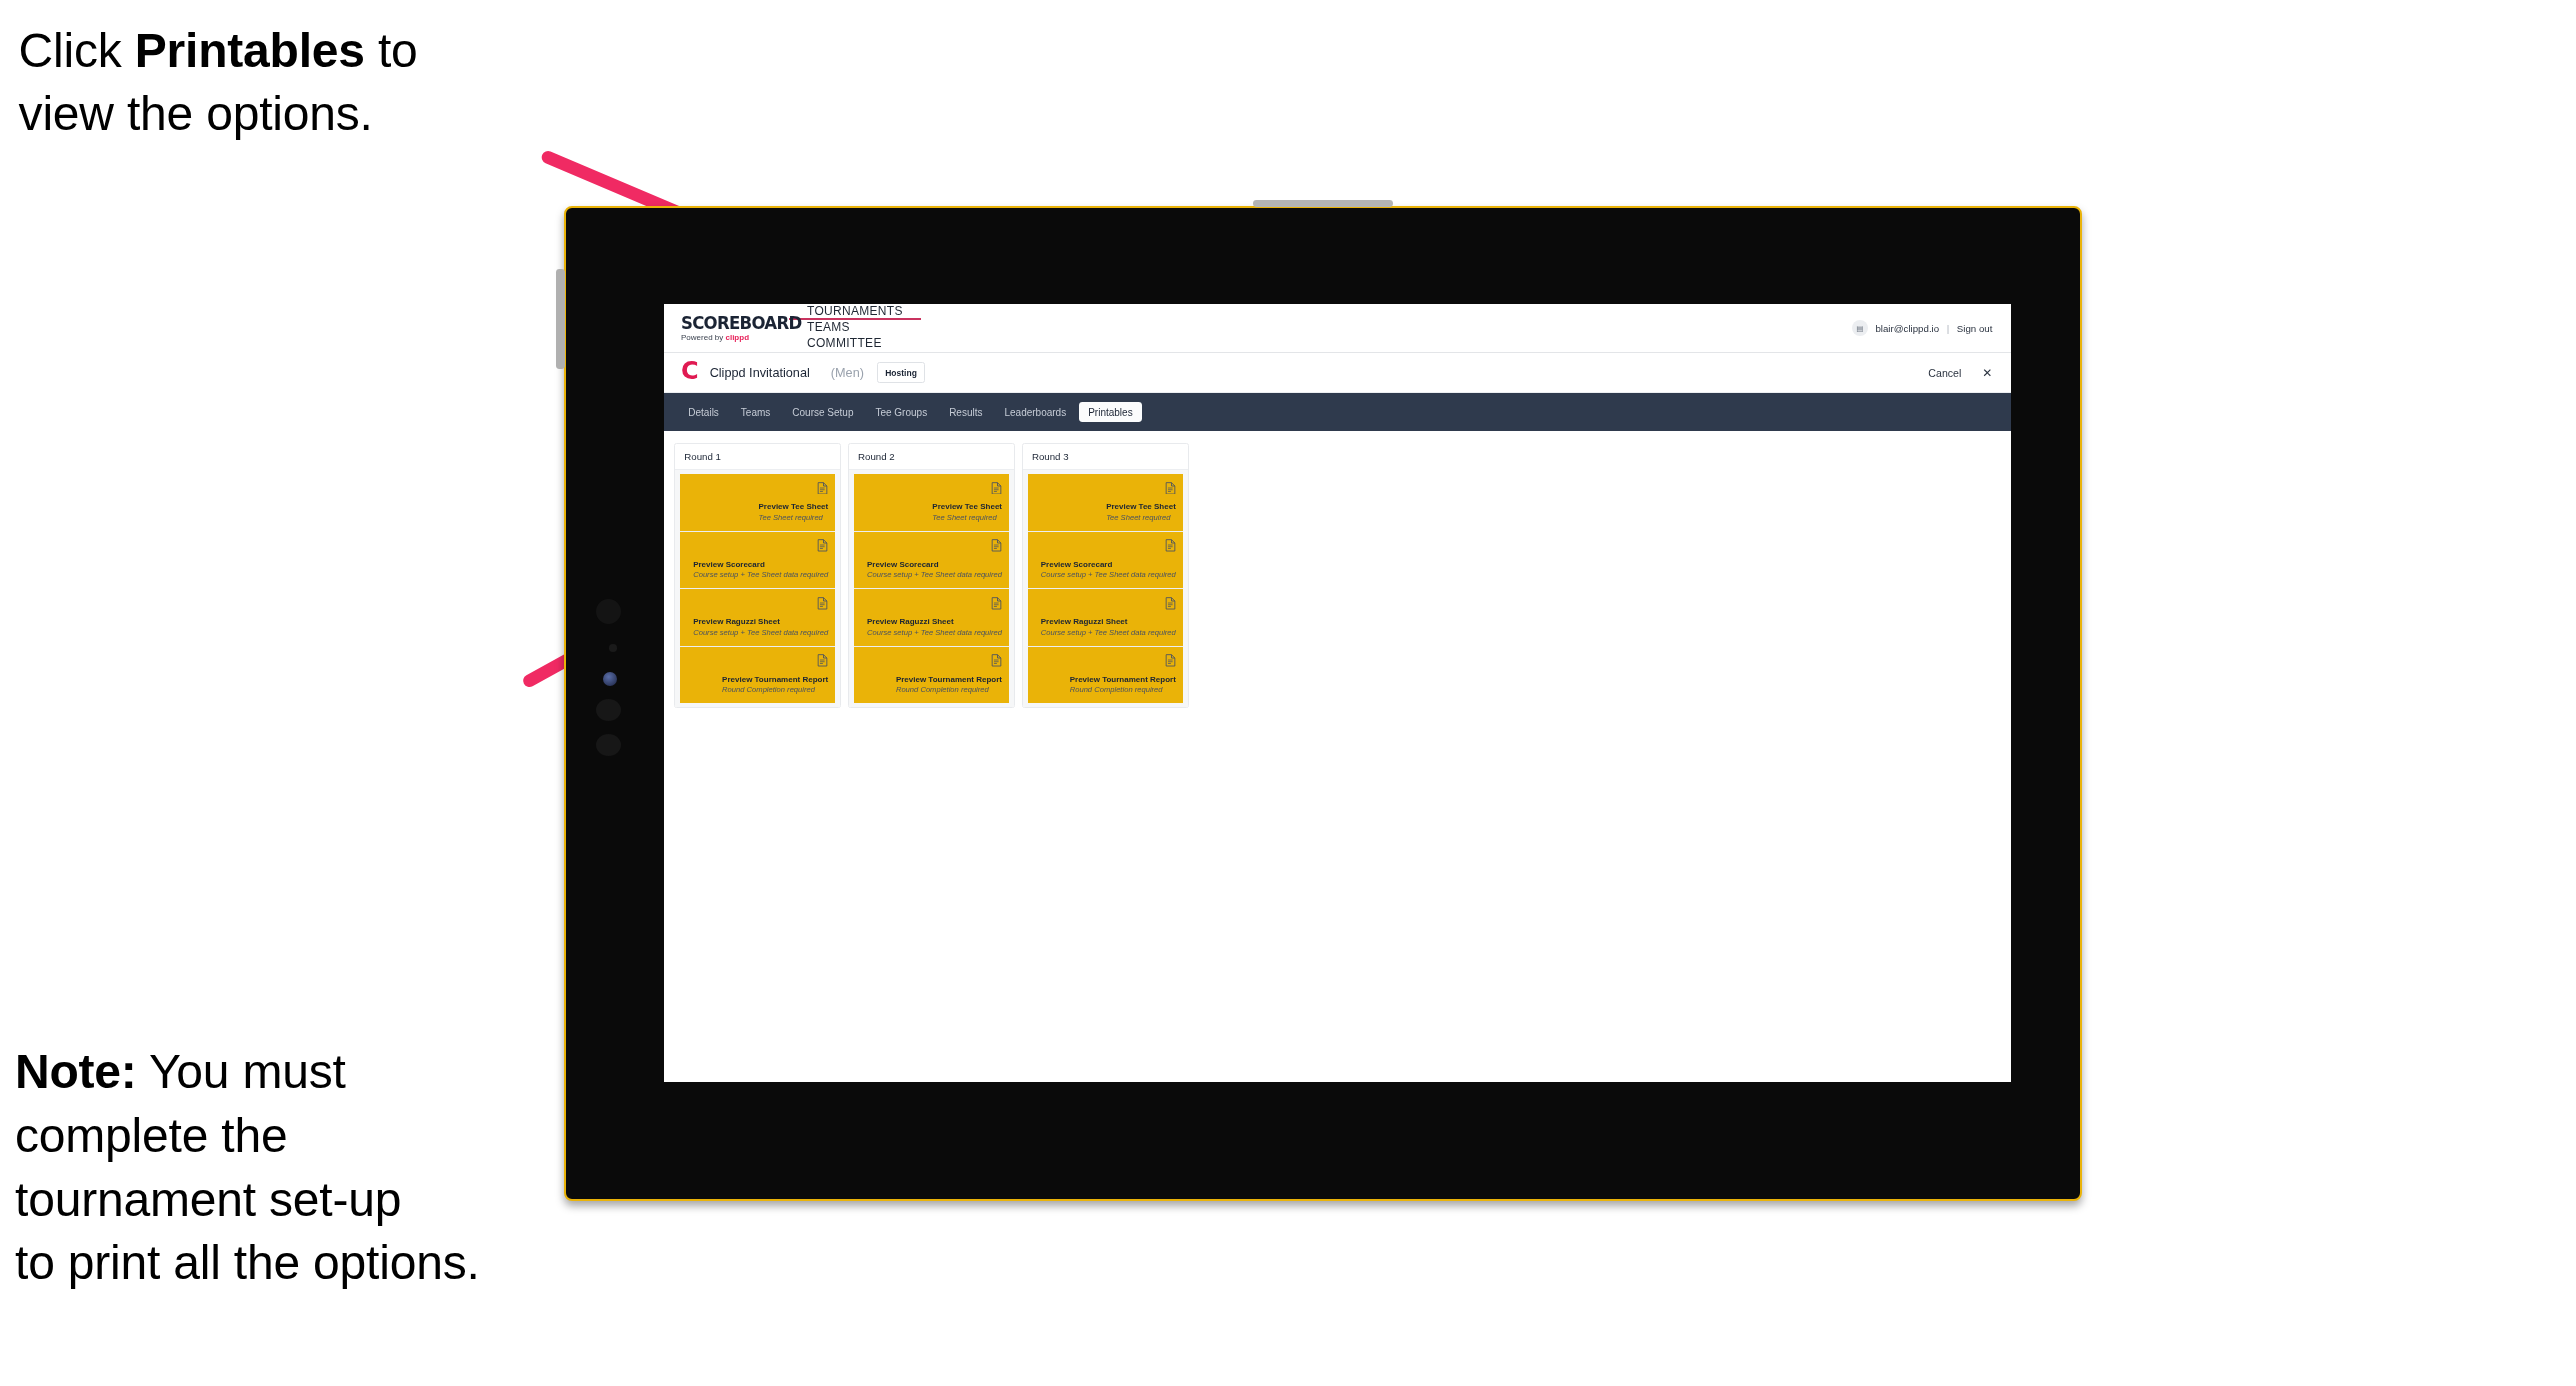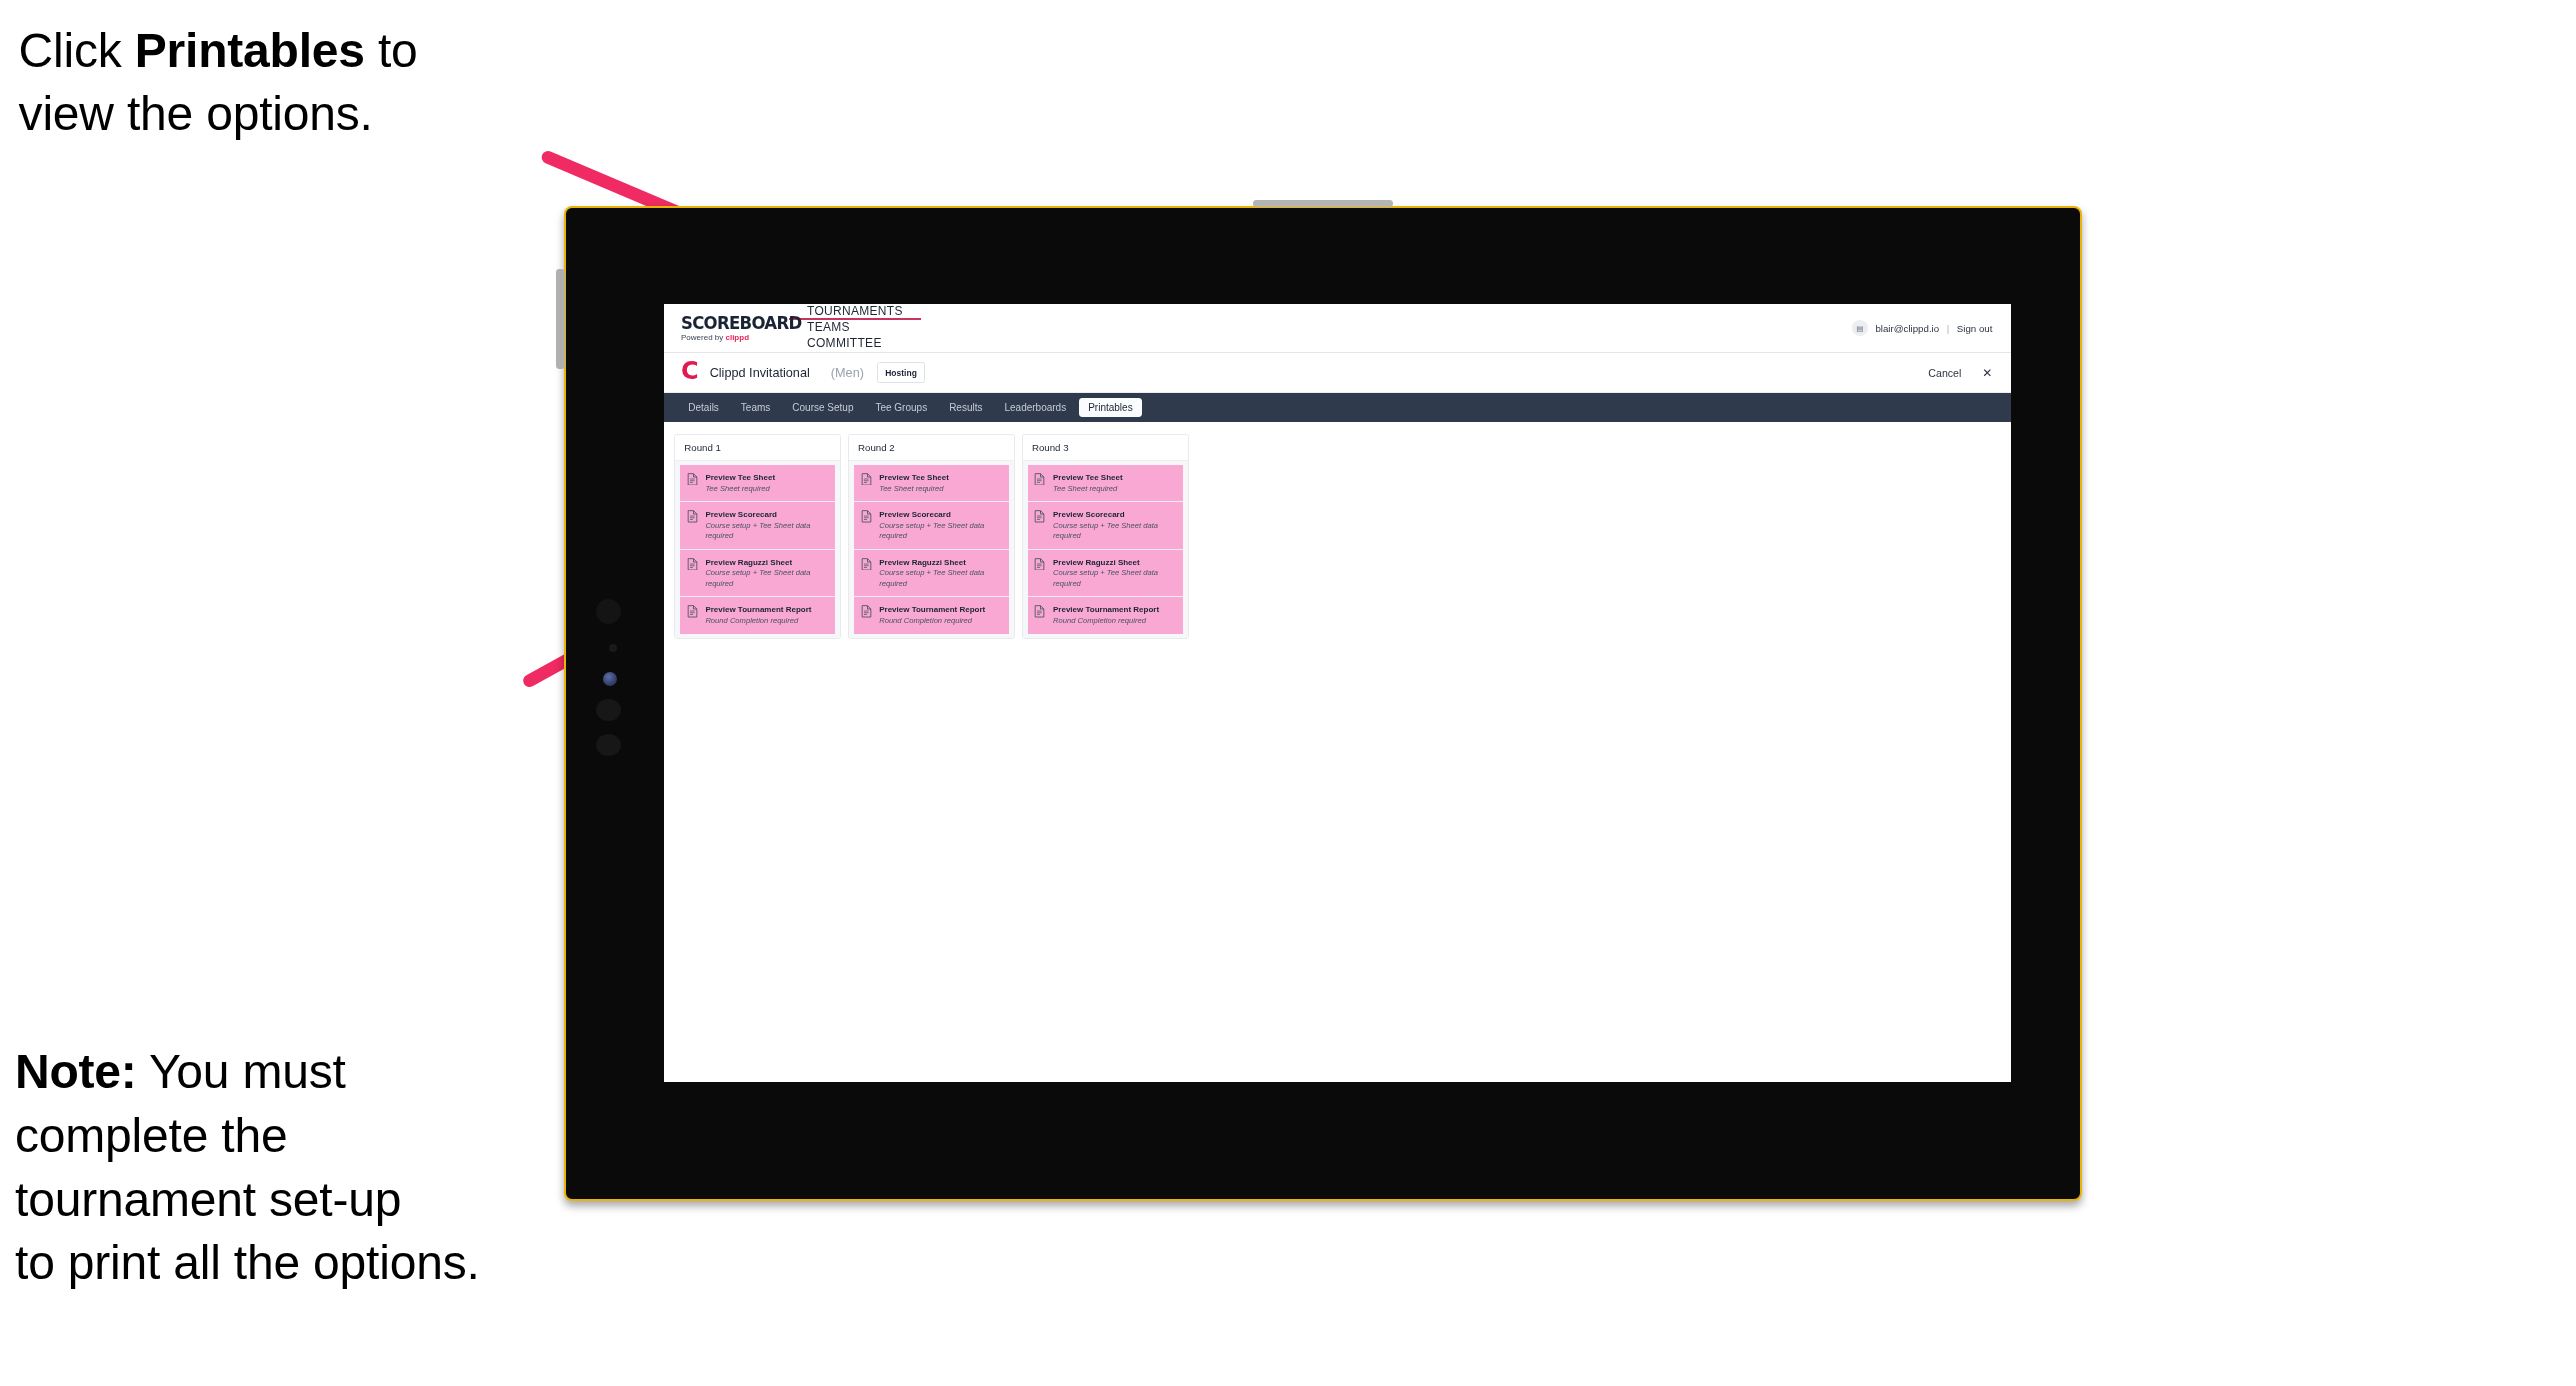--- a/index.html
+++ b/index.html
@@ -117,21 +117,21 @@
     border-radius:2.5px; font-size:8.5px; font-weight:700; color:#1b2434;
   }
   #cancel-btn{
     margin-left:auto; display:flex; align-items:center; gap:21px;
     font-size:10.6px; color:#2b3340; cursor:pointer;
   }
   #cancel-x{ font-size:12px; }
 
   
   #subnav{
-    height:29px; background:#2f3a4d; display:flex; align-items:center;
+    height:38px; background:#2f3a4d; display:flex; align-items:center;
     padding-left:15px; gap:3.4px;
   }
   .sub-item{
     font-size:10px; color:#c6ccd6; padding:4.2px 9.3px; border-radius:3.4px;
     cursor:pointer; white-space:nowrap;
   }
   .sub-item.active{ background:#fbfcfd; color:#1b2434; font-weight:400; }
 
   
   #content{
@@ -141,23 +141,23 @@
   .round-col{
     width:167px; background:#fff; border:0.8px solid #e8eaed;
     border-radius:2.5px; align-self:flex-start;
   }
   .round-head{
     height:26px; display:flex; align-items:center; padding-left:9.3px;
     font-size:9.7px; color:#1b2434; border-bottom:0.8px solid #eceef1;
   }
   .round-body{ background:#f6f7f8; padding:4.2px 5px; }
   .print-item{
-    display:flex; align-items:flex-start; gap:7.6px;
-    padding:7.6px 6.8px; background:#f9a8d4;
-    border-bottom:0.8px solid #eceef1; cursor:pointer;
+    display:flex; align-items:flex-end; gap:7.6px;
+    padding:7.6px 6.8px; background:#eab308;
+    border-bottom:0.8px solid #eceef1; cursor:pointer;flex-direction:column;
   }
   .print-item:last-child{ border-bottom:none; }
   .doc-icon{ flex:0 0 auto; width:11px; height:12.7px; }
   .pi-title{ font-size:8px; font-weight:700; color:#1b2434; line-height:1.35; }
   .pi-sub{ font-size:7.6px; font-style:italic; color:#4a5260; line-height:1.35; }
 </style>
 </head>
 <body>
 
 <div id="stage">

